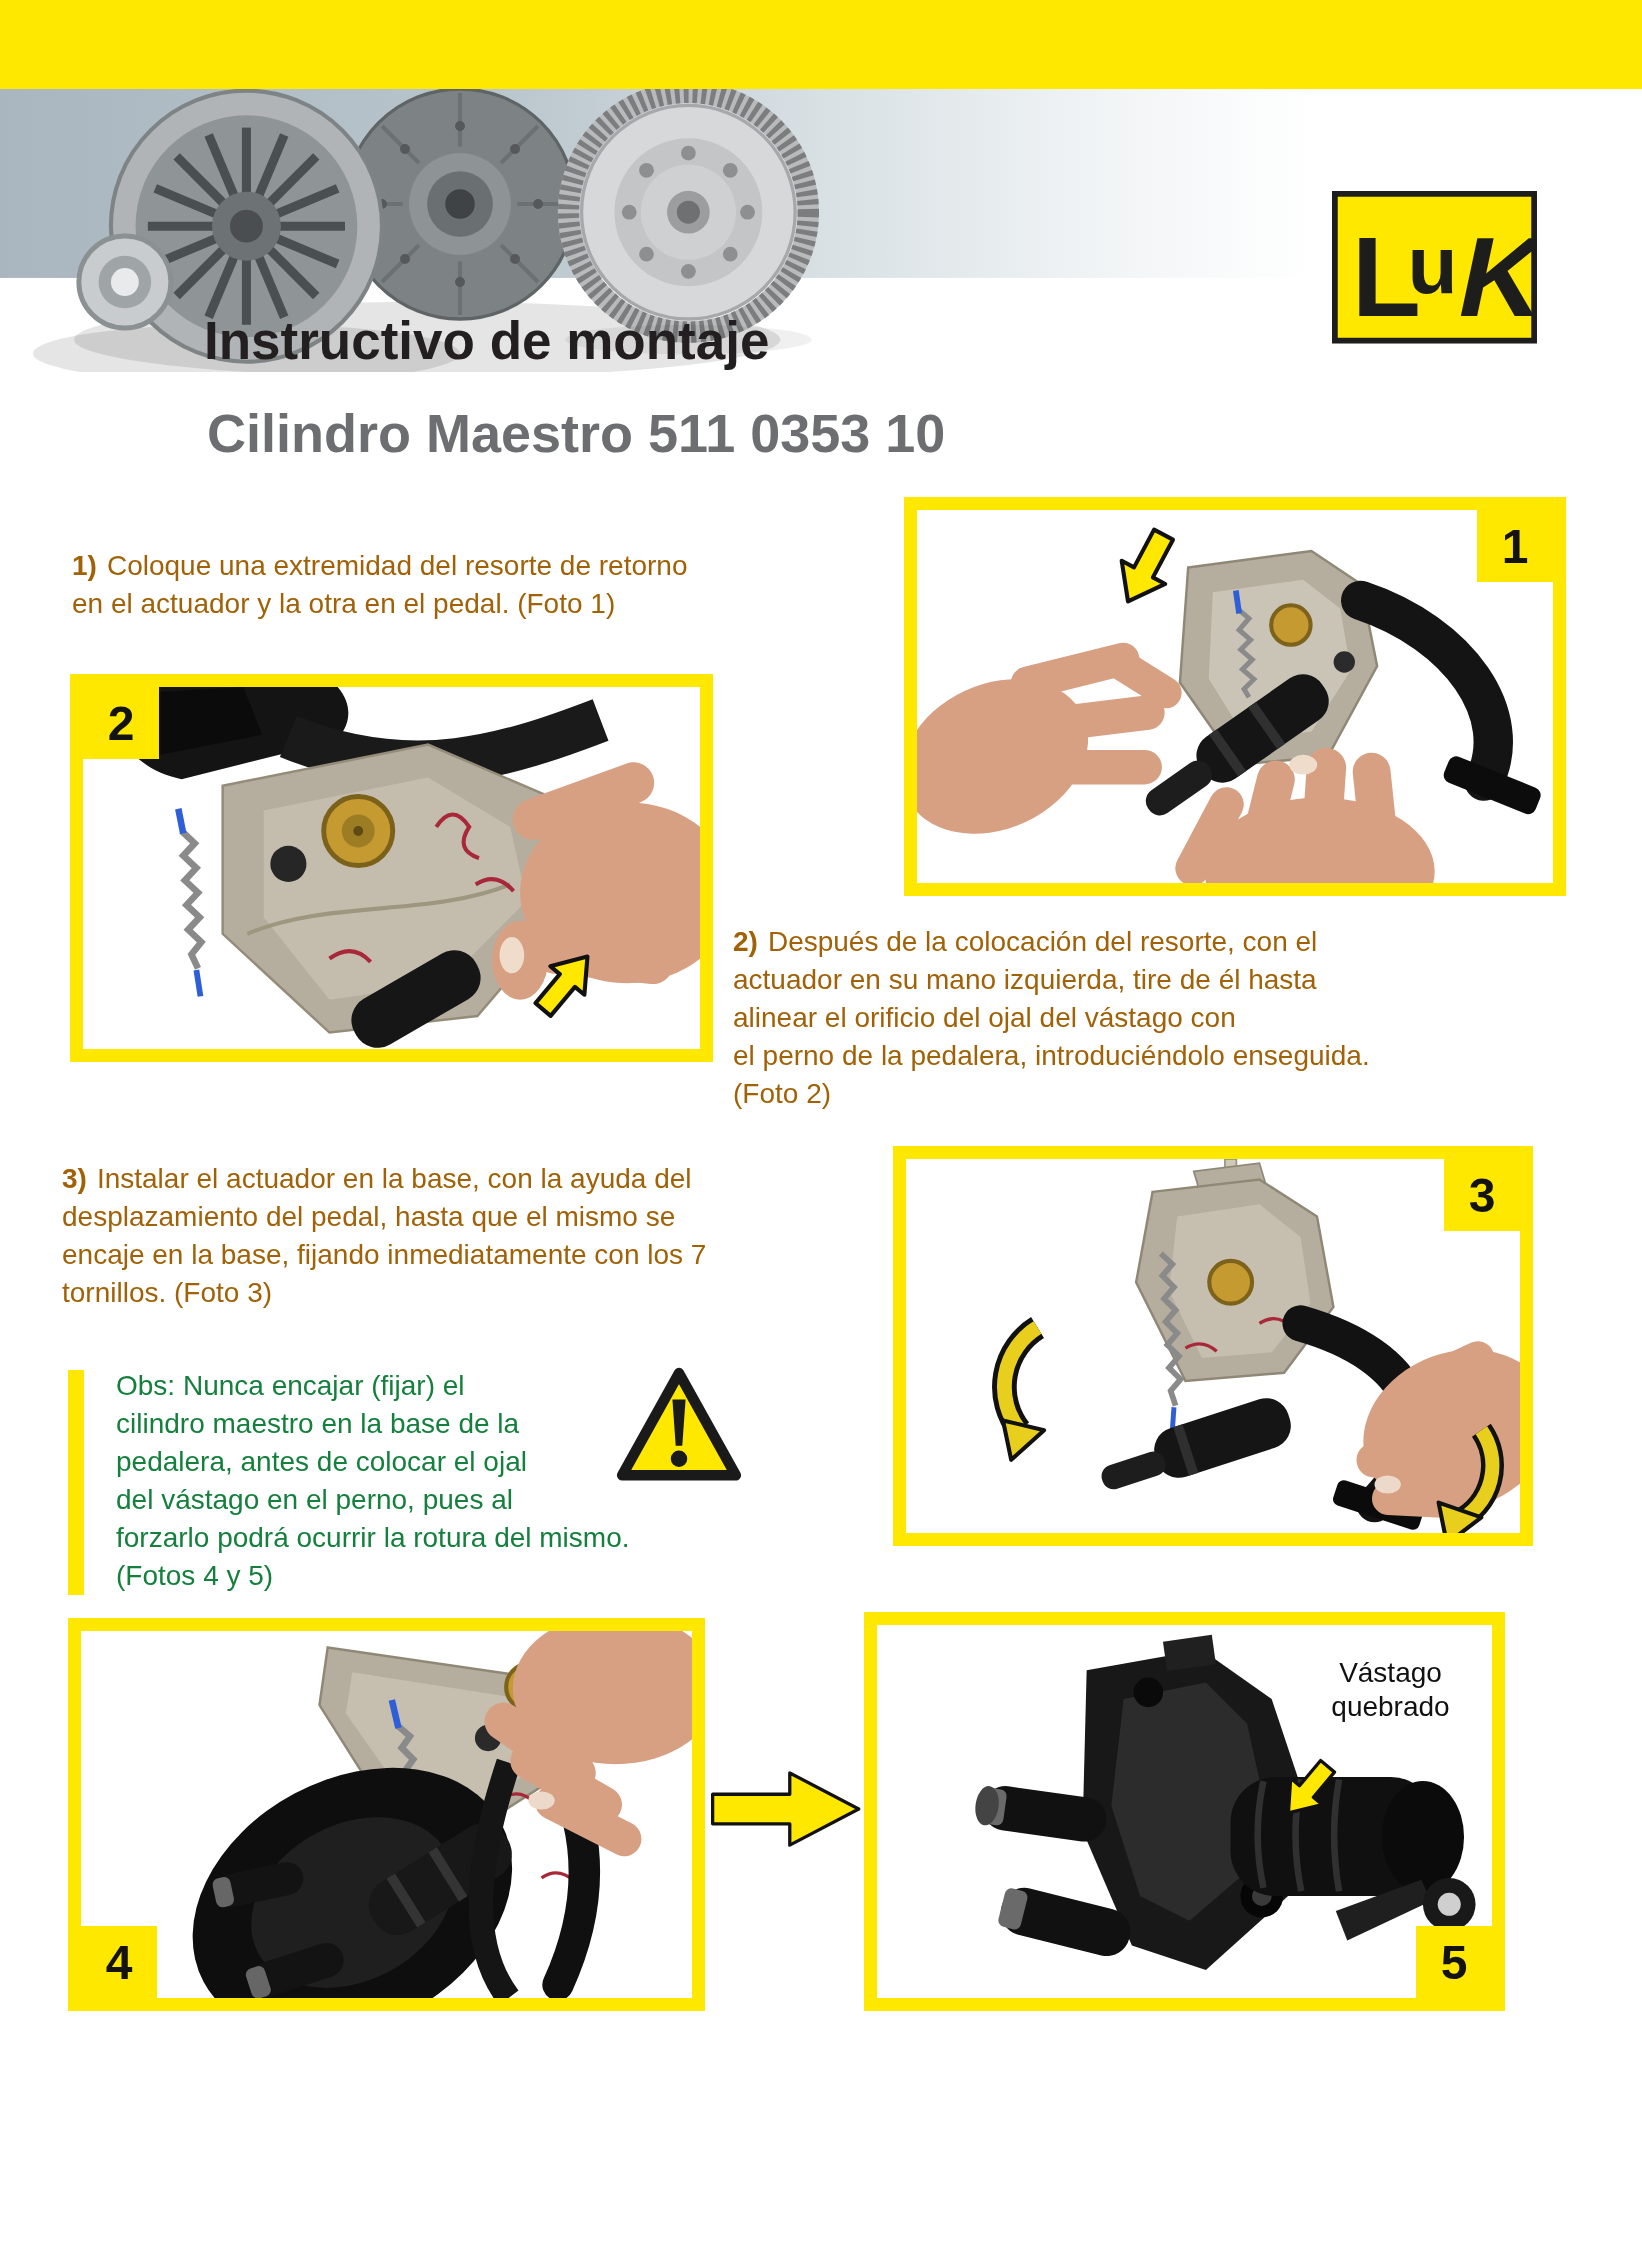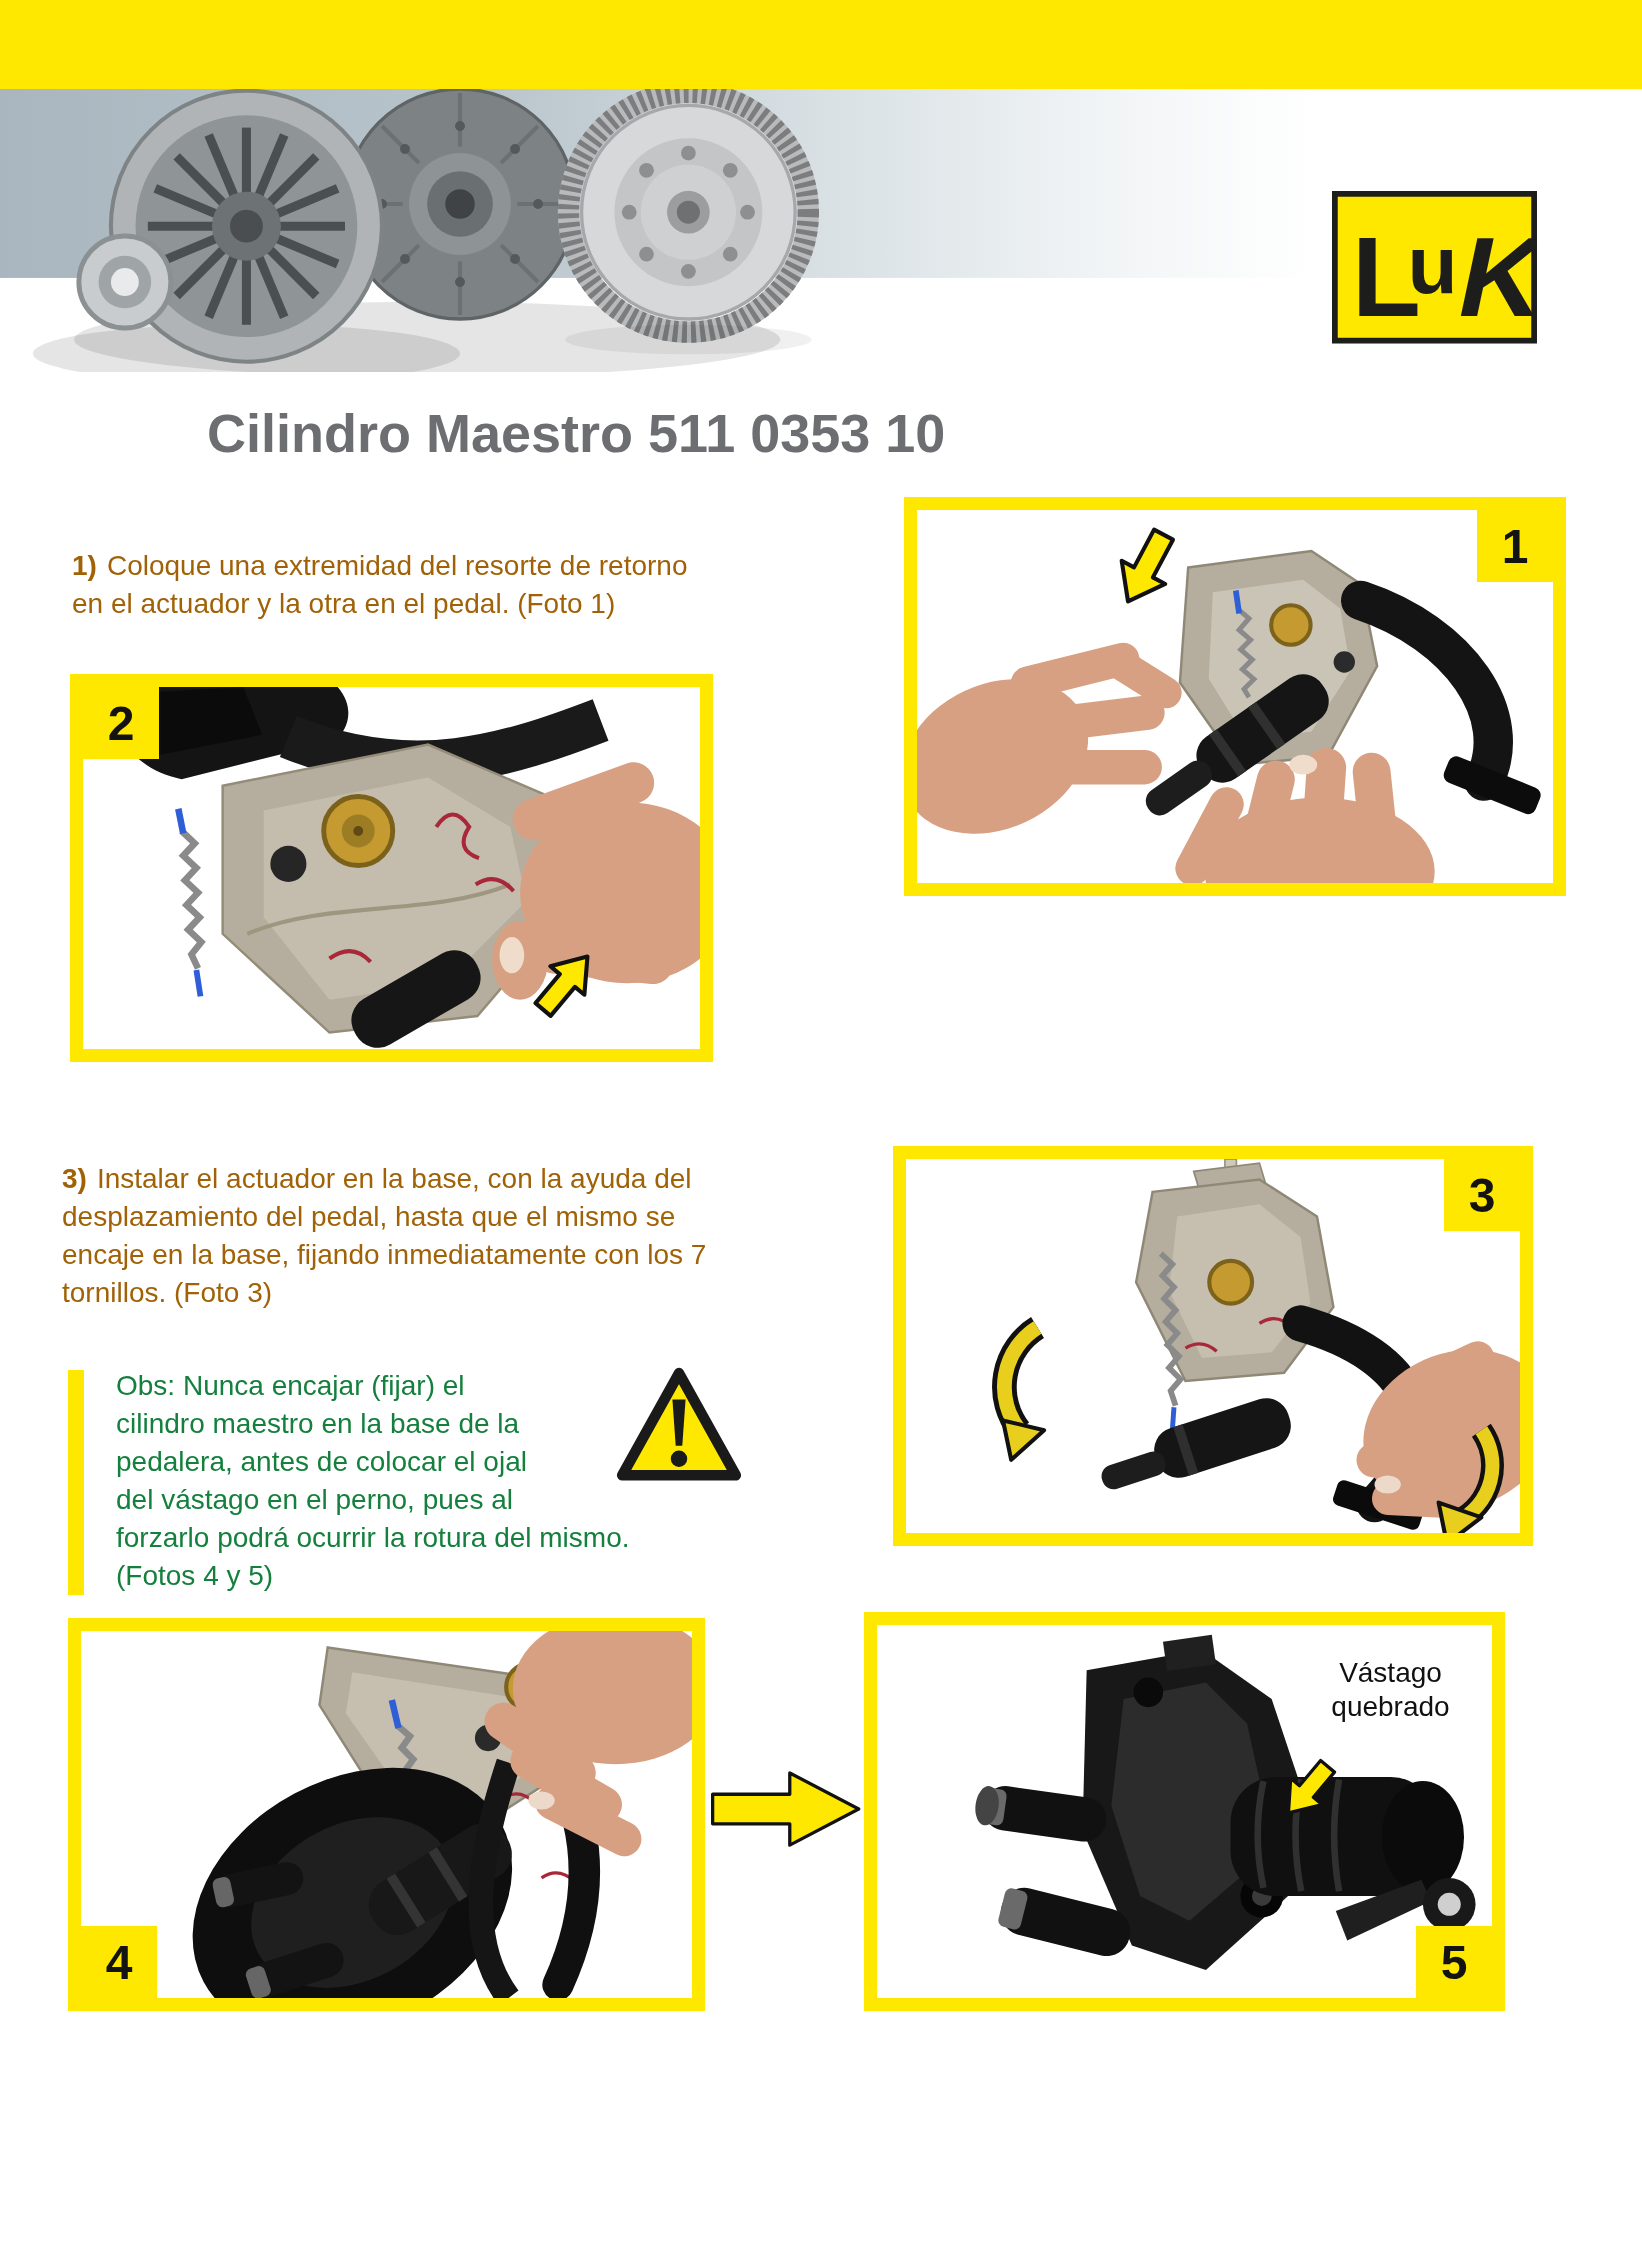--- a/index.html
+++ b/index.html
@@ -155,20 +155,21 @@
       <rect x="0" y="0" width="250" height="186" fill="#1d1d1b"></rect>
       <rect x="7" y="7" width="236" height="172" fill="#ffe800"></rect>
       <text x="24" y="152" font-family="Liberation Sans, sans-serif" font-size="138" font-weight="bold" fill="#1d1d1b">L</text>
       <text x="92" y="124" font-family="Liberation Sans, sans-serif" font-size="100" font-weight="bold" fill="#1d1d1b">u</text>
       <g transform="translate(148,152) skewX(-12)">
         <text x="0" y="0" font-family="Liberation Sans, sans-serif" font-size="138" font-weight="bold" fill="#1d1d1b">K</text>
       </g>
     </svg>
   </div>
 
+  <div id="title" class="abs">Instructivo de montaje</div>
   <div id="subtitle" class="abs">Cilindro Maestro 511 0353 10</div>
 
   <div id="step1" class="abs step">
     <span class="pfx">1)</span><span class="ml">Coloque una extremidad del resorte de retorno
 en el actuador y la otra en el pedal. (Foto 1)</span>
   </div>
 
   <div id="photo1" class="abs photo">
     <svg viewBox="0 0 774 454" preserveAspectRatio="none">
       <rect width="774" height="454" fill="#fff"></rect>
@@ -244,20 +245,27 @@
         <ellipse cx="532" cy="332" rx="34" ry="48"></ellipse>
         <ellipse cx="522" cy="326" rx="15" ry="22" fill="#efdccb"></ellipse>
       </g>
       <g transform="translate(560,392) rotate(-140)">
         <polygon points="-12,0 12,0 12,46 27,46 0,84 -27,46 -12,46" fill="#ffe800" stroke="#111" stroke-width="5" stroke-linejoin="round"></polygon>
       </g>
     </svg>
     <div class="badge tl">2</div>
   </div>
 
+  <div id="step2" class="abs step">
+    <span class="pfx">2)</span><span class="ml">Después de la colocación del resorte, con el
+actuador en su mano izquierda, tire de él hasta
+alinear el orificio del ojal del vástago con
+el perno de la pedalera, introduciéndolo enseguida.
+(Foto 2)</span>
+  </div>
 
   <div id="step3" class="abs step">
     <span class="pfx">3)</span><span class="ml">Instalar el actuador en la base, con la ayuda del
 desplazamiento del pedal, hasta que el mismo se
 encaje en la base, fijando inmediatamente con los 7
 tornillos. (Foto 3)</span>
   </div>
 
   <div id="photo3" class="abs photo">
     <svg viewBox="0 0 747 455" preserveAspectRatio="none">

